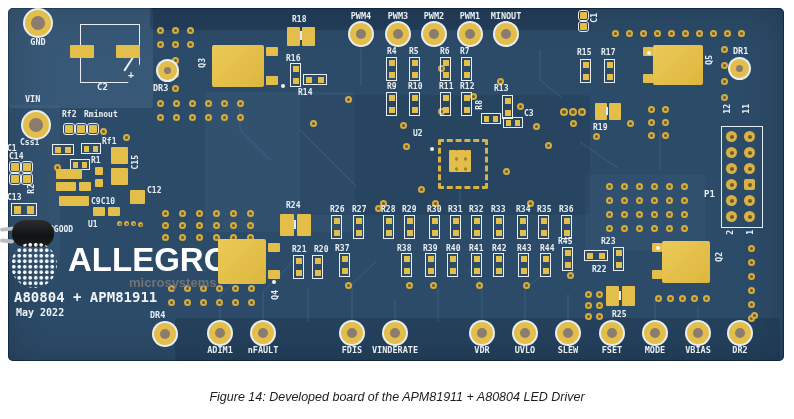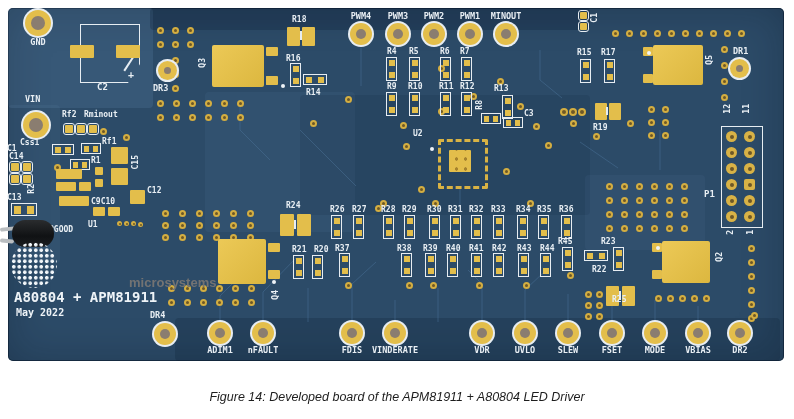--- a/index.html
+++ b/index.html
@@ -260,21 +260,21 @@
   <span class="lbl" style="left:153px;top:84px;font-size:8.5px">DR3</span>
   <span class="lbl" style="left:292px;top:16px">R18</span>
   <div class="pad" style="left:287px;top:27px;width:13px;height:19px"></div>
   <div class="pad" style="left:302px;top:27px;width:13px;height:19px"></div>
   <div class="wtick" style="left:300px;top:31px;width:2px;height:9px"></div>
   <span class="lbl" style="left:286px;top:55px">R16</span>
   <div class="rv" style="left:290px;top:63px"></div>
   <div class="rh" style="left:303px;top:74px"></div>
   <div class="pad" style="left:266px;top:76px;width:9px;height:9px"></div>
   <span class="wdot" style="left:281px;top:84px"></span>
-  <span class="lbl" style="left:306px;top:89px">R14</span>
+  <span class="lbl" style="left:298px;top:89px">R14</span>
 
   <div class="tpw" style="left:337px;top:12px">
       <span class="lbl">PWM4</span>
       <span class="tpc"></span>
     </div>
   <div class="tpw" style="left:374px;top:12px">
       <span class="lbl">PWM3</span>
       <span class="tpc"></span>
     </div>
   <div class="tpw" style="left:410px;top:12px">
@@ -370,20 +370,21 @@
   <div class="pad" style="left:93px;top:207px;width:12px;height:9px"></div>
   <div class="pad" style="left:108px;top:207px;width:12px;height:9px"></div>
   <span class="lbl" style="left:49px;top:226px">PGOOD</span>
   <span class="lbl" style="left:88px;top:221px">U1</span>
 
   <div class="lead" style="left:0;top:227px;width:16px;transform:rotate(-6deg)"></div>
   <div class="lead" style="left:0;top:239px;width:14px;transform:rotate(5deg)"></div>
   <div class="blackcomp"></div>
 
   <div class="globe" style="left:11px;top:242px"></div>
+  <span class="brand" style="left:68px;top:243px">ALLEGRO</span>
   <span class="brandsub" style="left:129px;top:276px">microsystems</span>
   <span class="bname" style="left:14px;top:290px">A80804 + APM81911</span>
   <span class="bdate" style="left:16px;top:308px">May 2022</span>
 
   <span class="lbl" style="left:413px;top:130px">U2</span>
   <span class="wdot" style="left:430px;top:147px"></span>
   <div class="u2" style="left:438px;top:139px;width:44px;height:44px"></div>
   <div class="u2core" style="left:449px;top:150px;width:22px;height:22px"></div>
 
   <span class="lbl" style="left:330px;top:206px">R26</span>
@@ -468,21 +469,21 @@
   <div class="rh" style="left:584px;top:250px"></div>
   <span class="lbl" style="left:592px;top:266px">R22</span>
   <div class="qpad" style="left:662px;top:241px;width:48px;height:42px"></div>
   <div class="pad" style="left:652px;top:243px;width:10px;height:9px"></div>
   <div class="pad" style="left:652px;top:270px;width:10px;height:9px"></div>
   <span class="wdot" style="left:656px;top:246px"></span>
   <span class="lbl vlbl" style="left:716px;top:252px">Q2</span>
   <div class="pad" style="left:606px;top:286px;width:13px;height:20px"></div>
   <div class="pad" style="left:622px;top:286px;width:13px;height:20px"></div>
   <div class="wtick" style="left:619px;top:291px;width:2px;height:9px"></div>
-  <span class="lbl" style="left:612px;top:296px">R25</span>
+  <span class="lbl" style="left:612px;top:311px">R25</span>
 
   <div class="tpw" style="left:196px;top:322px">
       <span class="tpc"></span>
       <span class="lbl">ADIM1</span>
     </div>
   <div class="tpw" style="left:239px;top:322px">
       <span class="tpc"></span>
       <span class="lbl">nFAULT</span>
     </div>
   <div class="tpw" style="left:328px;top:322px">

